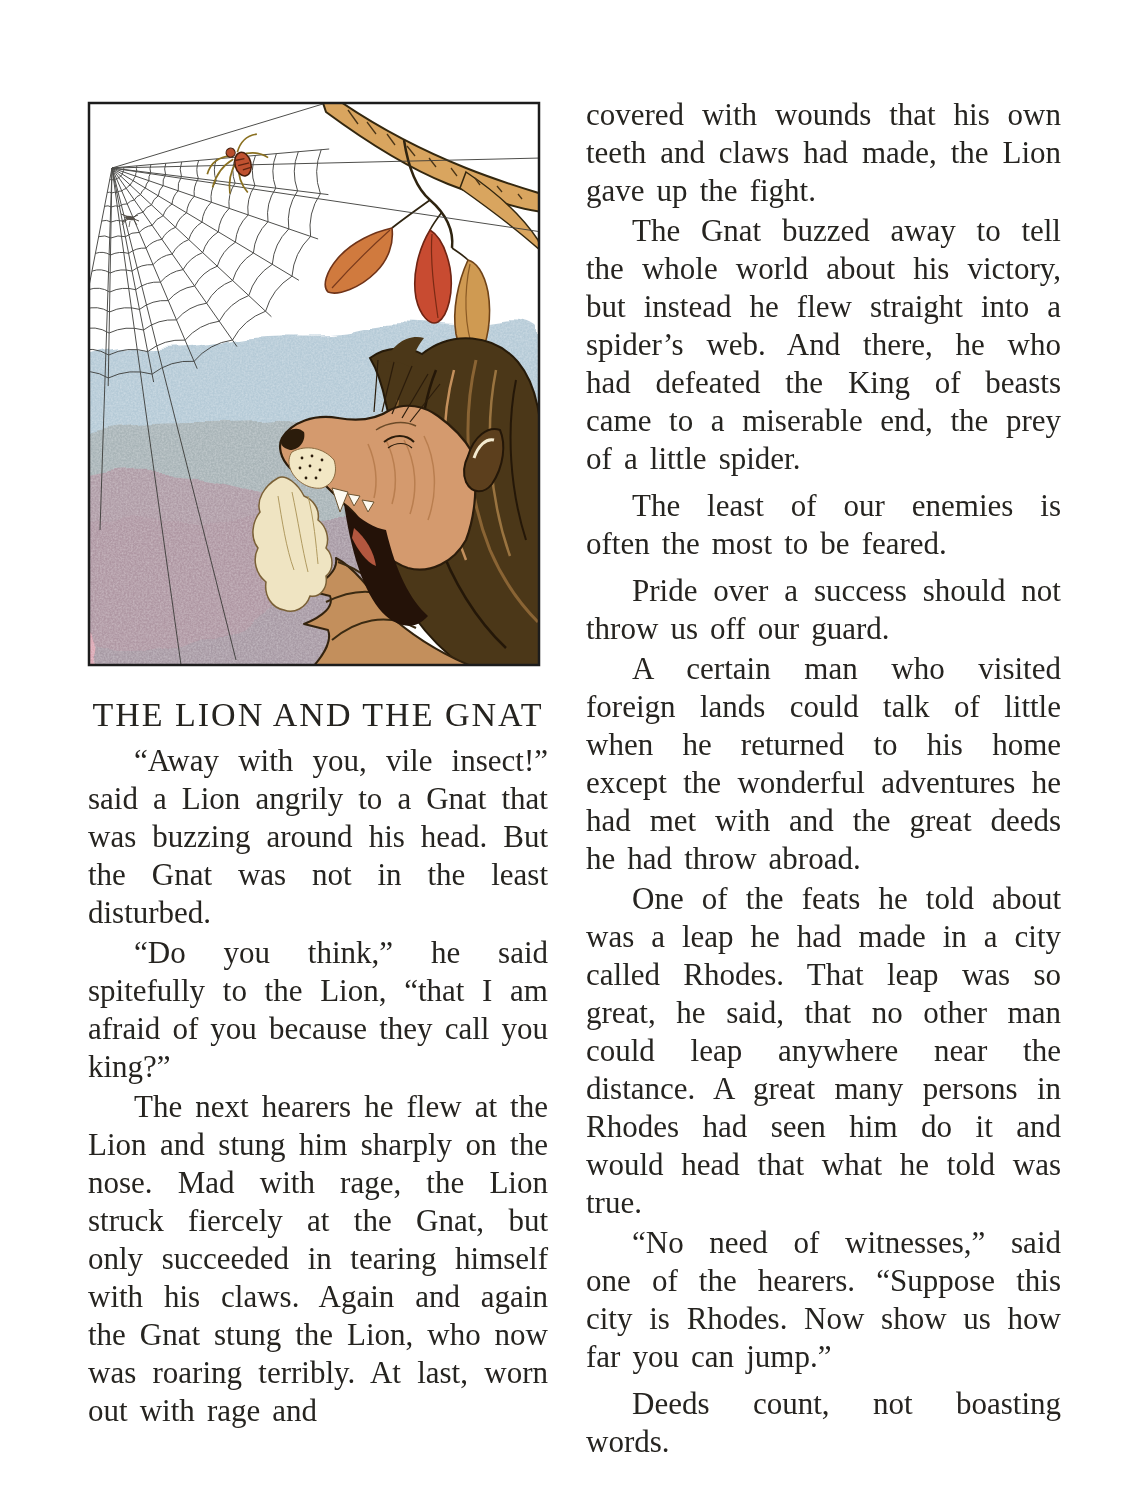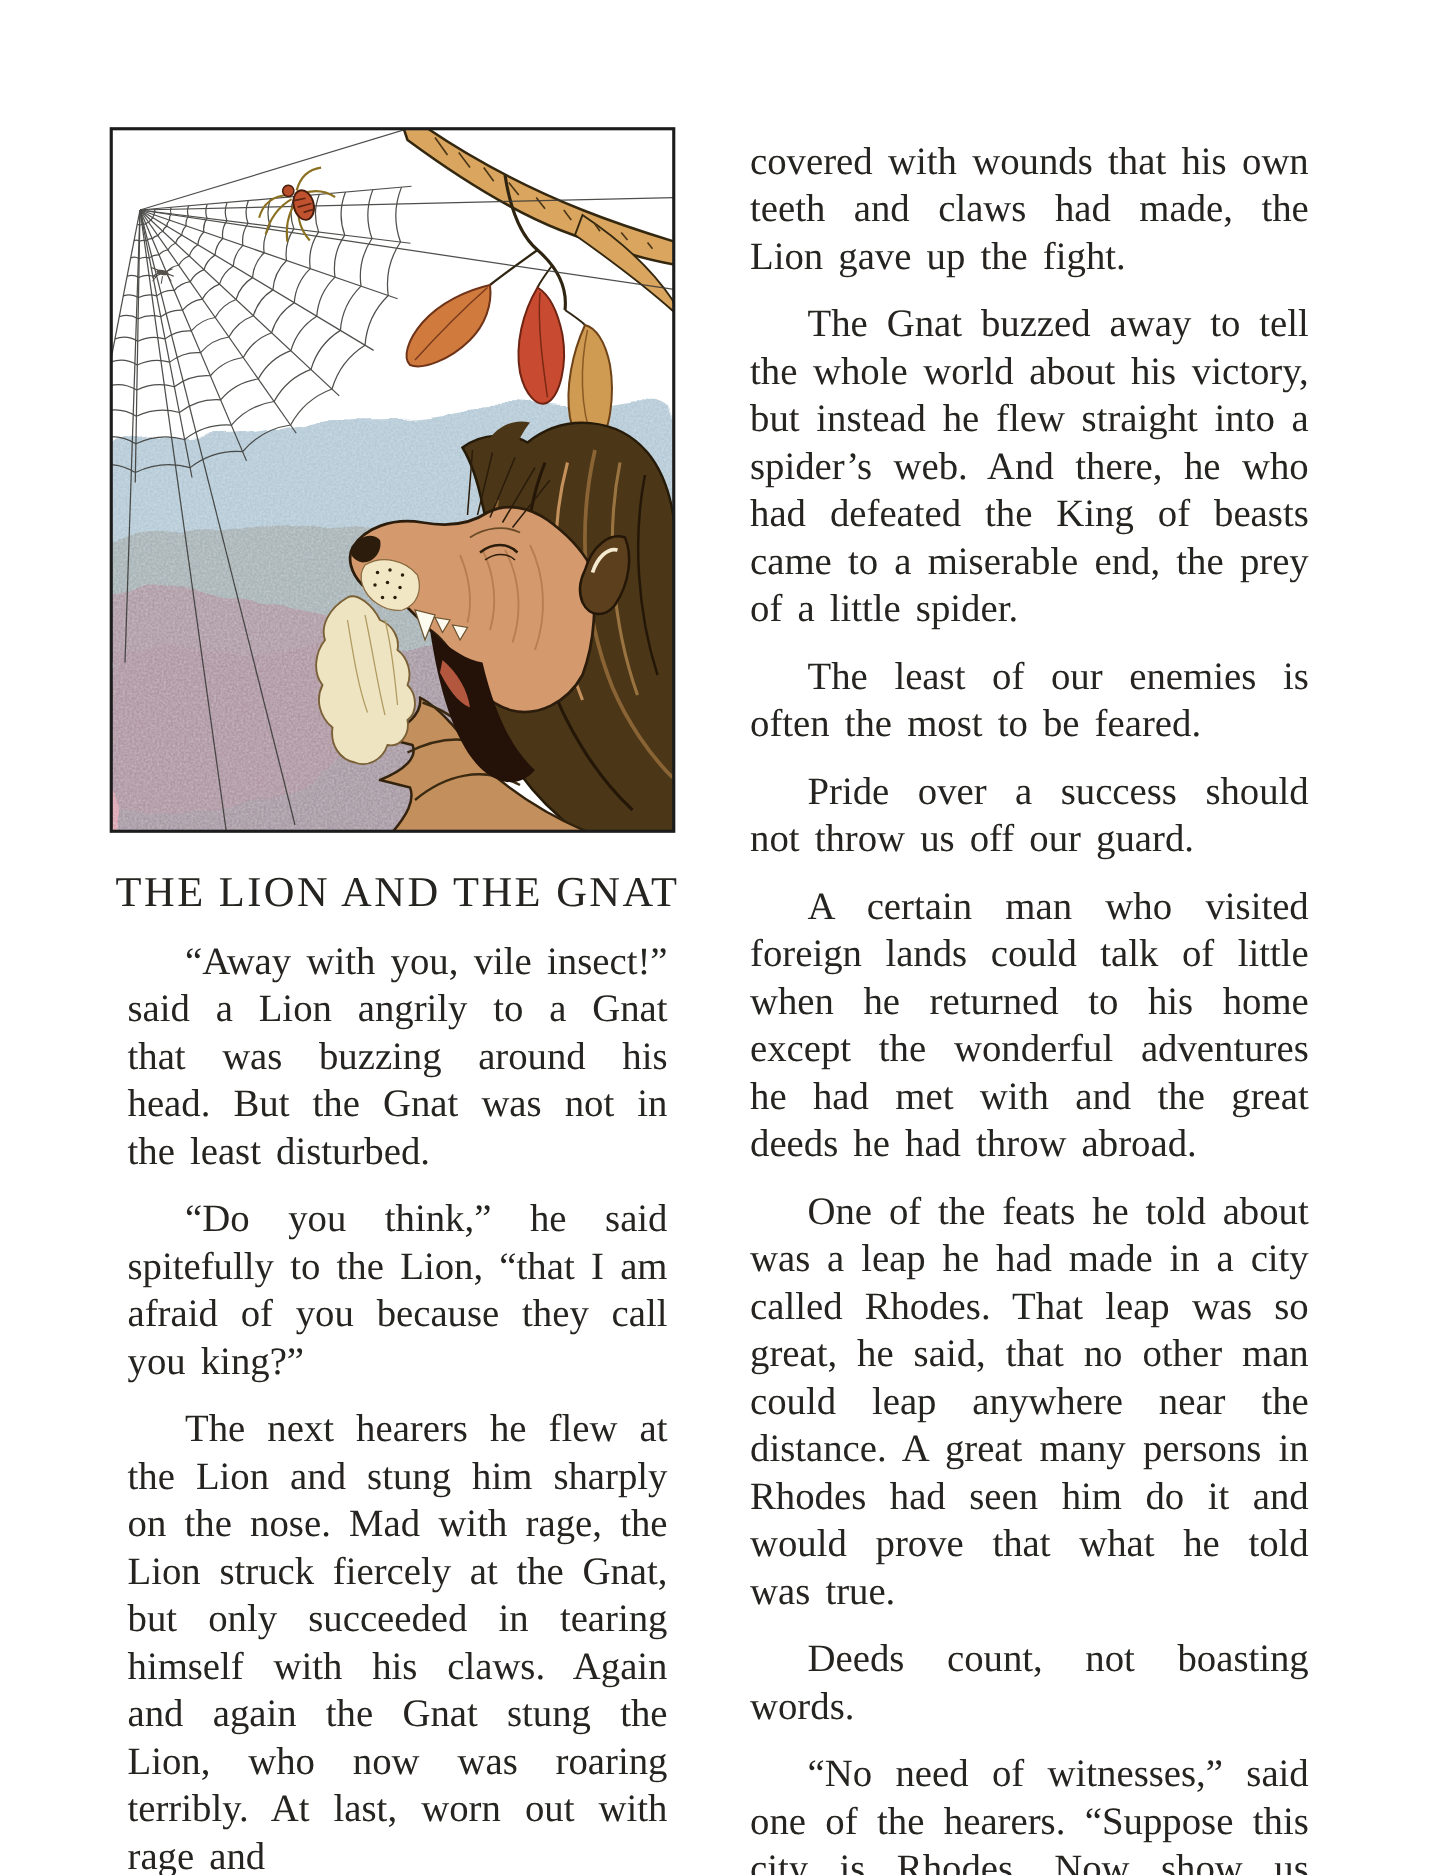--- a/index.html
+++ b/index.html
@@ -14,21 +14,21 @@
   .col-left{width:464px;}
   .col-right{width:479px;}
   figure{margin:6px 0 0 0;}
   figure svg{display:block;}
   h2.story-title{
     font-size:34px;font-weight:normal;letter-spacing:2px;
     text-align:center;margin:28px 0 8px 0;white-space:nowrap;
   }
   .col-right h2.story-title{margin:34px 0 10px 0;}
   p.body-par{
-    margin:16px;font-size:31px;line-height:38px;
+    margin:2px;font-size:31px;line-height:38px;
     text-align:justify;text-indent:46px;word-spacing:0.14em;
   }
   p.noindent{text-indent:0;}
   p.moral{margin-top:9px;}
 </style>
 </head>
 <body>
 
 <div class="page">
   <div class="columns">
@@ -239,19 +239,19 @@
       <p class="body-par">The next hearers he flew at the Lion and stung him sharply on the nose.  Mad with rage, the Lion struck fiercely at the Gnat, but only succeeded in tearing himself with his claws.  Again and again the Gnat stung the Lion, who now was roaring terribly.  At last, worn out with rage and</p>
     </div>
 
     <div class="col col-right">
       <p class="body-par noindent">covered with wounds that his own teeth and claws had made, the Lion gave up the fight.</p>
       <p class="body-par">The Gnat buzzed away to tell the whole world about his victory, but instead he flew straight into a spider’s web.  And there, he who had defeated the King of beasts came to a miserable end, the prey of a little spider.</p>
       <p class="body-par moral">The least of our enemies is often the most to be feared.</p>
       <p class="body-par moral">Pride over a success should not throw us off our guard.</p>
 
       <p class="body-par">A certain man who visited foreign lands could talk of little when he returned to his home except the wonderful adventures he had met with and the great deeds he had throw abroad.</p>
-      <p class="body-par">One of the feats he told about was a leap he had made in a city called Rhodes.  That leap was so great, he said, that no other man could leap anywhere near the distance.  A great many persons in Rhodes had seen him do it and would prove that what he told was true.</p>
+      <p class="body-par">One of the feats he told about was a leap he had made in a city called Rhodes.  That leap was so great, he said, that no other man could leap anywhere near the distance.  A great many persons in Rhodes had seen him do it and would head that what he told was true.</p>
+      <p class="body-par">“No need of witnesses,” said one of the hearers.  “Suppose this city is Rhodes.  Now show us how far you can jump.”</p>
       <p class="body-par moral">Deeds count, not boasting words.</p>
-      <p class="body-par">“No need of witnesses,” said one of the hearers.  “Suppose this city is Rhodes.  Now show us how far you can jump.”</p>
     </div>
 
   </div>
 </div>
 
 </body></html>

